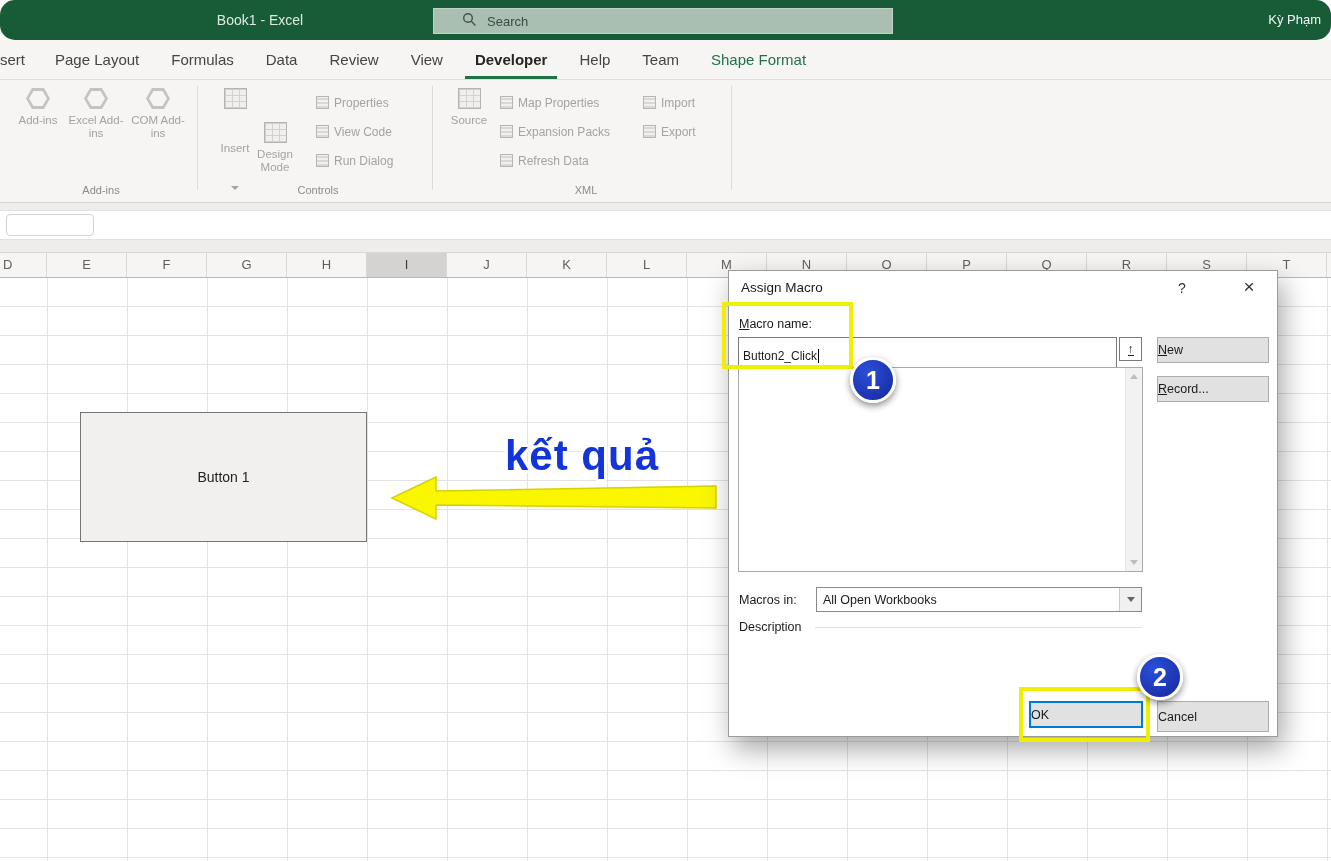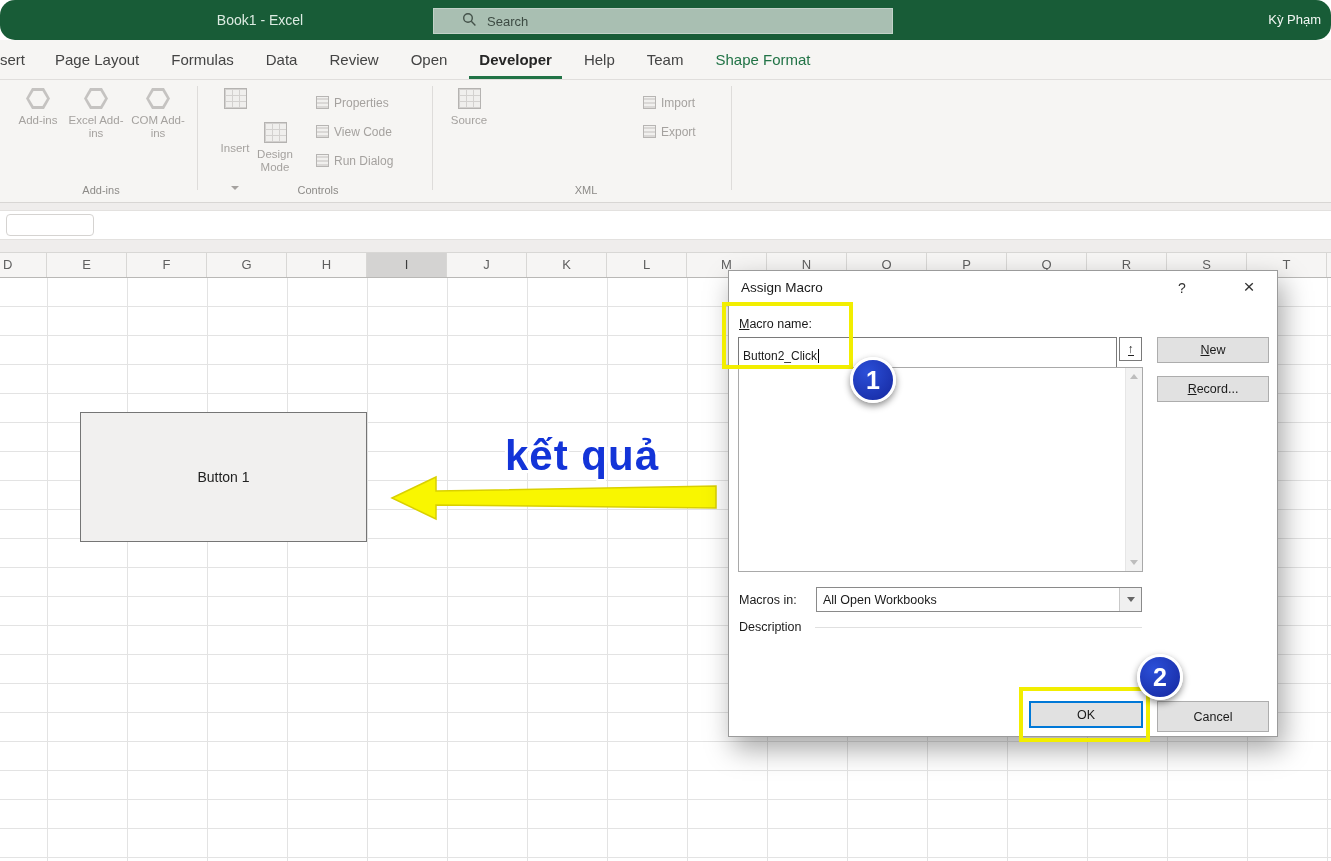--- a/index.html
+++ b/index.html
@@ -105,21 +105,21 @@
                font-size:19px; color:#333; cursor:default; }
   .dlg-label { position:absolute; font-size:12.5px; }
   .u { text-decoration:underline; }
   .txtinput { position:absolute; left:9px; top:66px; width:379px; height:38px; border:1px solid #7a7a7a;
               background:#fff; display:flex; align-items:center; padding-left:4px; font-size:12px; }
   .caretline { display:inline-block; width:1px; height:14px; background:#000; margin-left:1px; }
   .collapse-btn { position:absolute; left:390px; top:66px; width:23px; height:24px; border:1px solid #7a7a7a;
                   background:#fff; text-align:center; line-height:22px; }
   .collapse-btn span { font-size:12px; color:#222; border-bottom:1px solid #222; line-height:11px; display:inline-block; }
   .btn { position:absolute; background:#e1e1e1; border:1px solid #adadad; text-align:center;
-         font-size:12.5px; color:#1a1a1a; display:flex; align-items:center; justify-content:center; }
+         font-size:12.5px; color:#1a1a1a; display:flex; align-items:center; }
   #btn-new { left:428px; top:66px; width:112px; height:26px; }
   #btn-record { left:428px; top:105px; width:112px; height:26px; }
   #btn-ok { left:300px; top:430px; width:114px; height:27px; border:2px solid #0078d7; }
   #btn-cancel { left:428px; top:430px; width:112px; height:31px; }
   .listbox { position:absolute; left:9px; top:96px; width:405px; height:205px; border:1px solid #a9a9a9; background:#fff; }
   .lb-scroll { position:absolute; right:0; top:0; width:17px; height:100%; background:#f2f2f2; border-left:1px solid #e6e6e6; }
   .sb-btn { position:absolute; left:0; width:16px; height:17px; display:flex; align-items:center; justify-content:center; }
   .sb-btn.up { top:0; } .sb-btn.down { bottom:0; }
   .tri-up { width:0; height:0; border-left:4px solid transparent; border-right:4px solid transparent;
             border-bottom:5px solid #bdbdbd; }
@@ -151,21 +151,21 @@
     </div>
     <div class="tb-user">Kỳ Phạm</div>
   </div>
 
   <div class="tabrow" id="tabrow">
       <div class="tab cut">sert</div>
       <div class="tab normal">Page Layout</div>
       <div class="tab normal">Formulas</div>
       <div class="tab normal">Data</div>
       <div class="tab normal">Review</div>
-      <div class="tab normal">Open</div>
+      <div class="tab normal">View</div>
       <div class="tab active">Developer</div>
       <div class="tab normal">Help</div>
       <div class="tab normal">Team</div>
       <div class="tab contextual">Shape Format</div>
     </div>
 
   <div class="ribbon">
 
     <div class="rgroup" style="left:6px;width:190px;">
       <div class="bigbtn" style="left:8px;width:48px;">
@@ -209,20 +209,34 @@
         </div>
       </div>
       <div class="grouplabel">Controls</div>
     </div>
     <div class="rdivider" style="left:432px;"></div>
 
     <div class="rgroup" style="left:440px;width:292px;">
       <div class="bigbtn" style="left:6px;width:46px;">
         <span class="bigicon"></span>
         <span class="biglabel">Source</span>
+      </div>
+      <div class="smallcol" style="left:60px;top:9px;">
+        <div class="smallbtn">
+          <span class="sic"></span>
+          <span class="slabel">Map Properties</span>
+        </div>
+        <div class="smallbtn">
+          <span class="sic"></span>
+          <span class="slabel">Expansion Packs</span>
+        </div>
+        <div class="smallbtn">
+          <span class="sic"></span>
+          <span class="slabel">Refresh Data</span>
+        </div>
       </div>
       <div class="smallcol" style="left:203px;top:9px;">
         <div class="smallbtn">
           <span class="sic"></span>
           <span class="slabel">Import</span>
         </div>
         <div class="smallbtn">
           <span class="sic"></span>
           <span class="slabel">Export</span>
         </div>

